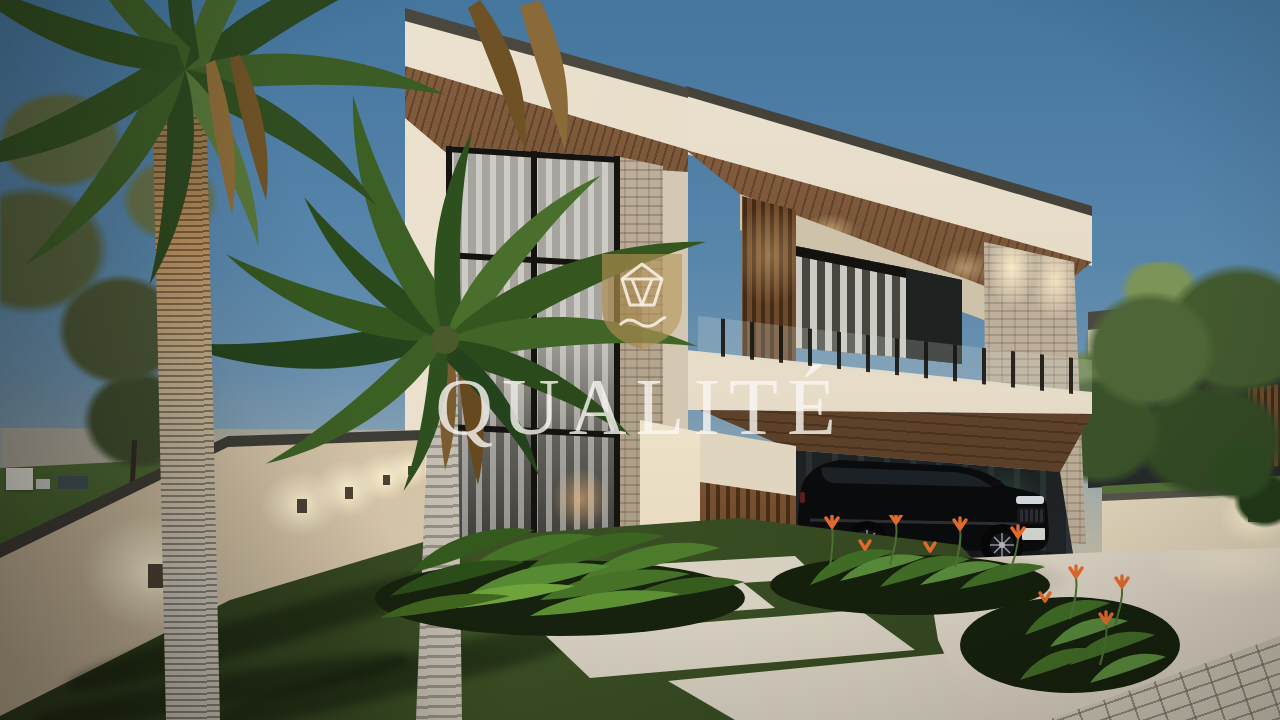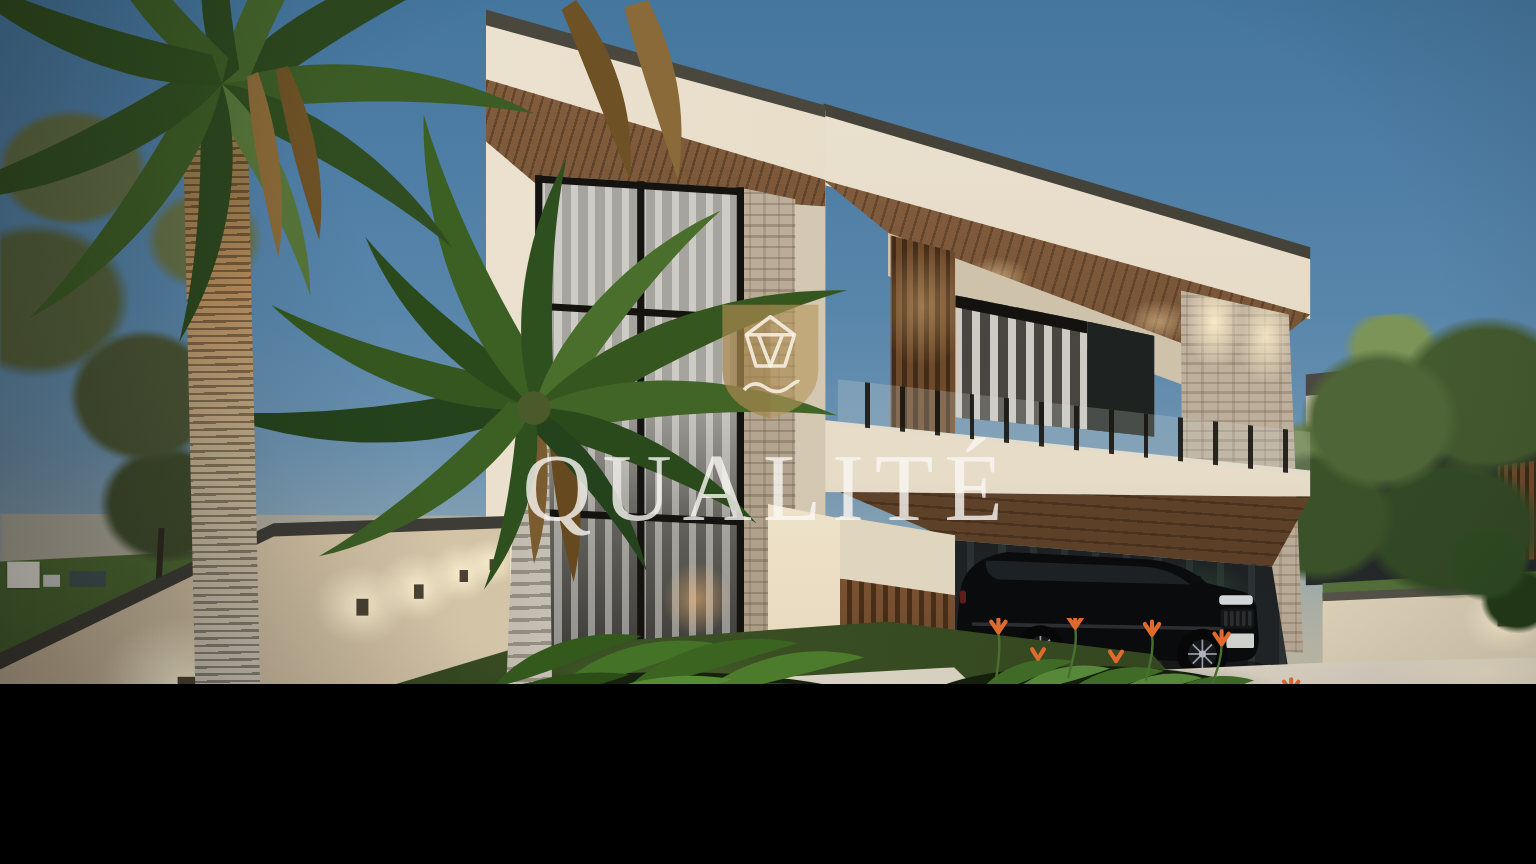--- a/index.html
+++ b/index.html
@@ -1,17 +1,17 @@
 <!DOCTYPE html>
 <html><head>
 <meta charset="utf-8">
 <title>Qualité</title>
 <style>
   html,body{margin:0;padding:0;background:#000;}
-  .stage{position:relative;width:1280px;height:570px;overflow:hidden;
+  .stage{position:relative;width:1280px;height:720px;overflow:hidden;
          font-family:"Liberation Serif",serif;}
   .ly{position:absolute;left:0;top:0;width:1280px;height:720px;}
 
   
   .sky{background:linear-gradient(180deg,#44769e 0%,#4d7ca4 16%,#5886ab 36%,
         #6c92b0 52%,#86a1b2 62%,#aab0a6 70%,#bdb9a8 76%);}
   .haze{clip-path:polygon(0px 428px,432px 430px,432px 472px,0px 505px);
         background:linear-gradient(180deg,rgba(196,176,148,0) 0%,rgba(201,178,146,.65) 55%,rgba(190,170,140,.35) 100%);
         filter:blur(2px);}
   .field{clip-path:polygon(0px 468px,430px 446px,430px 600px,0px 640px);

